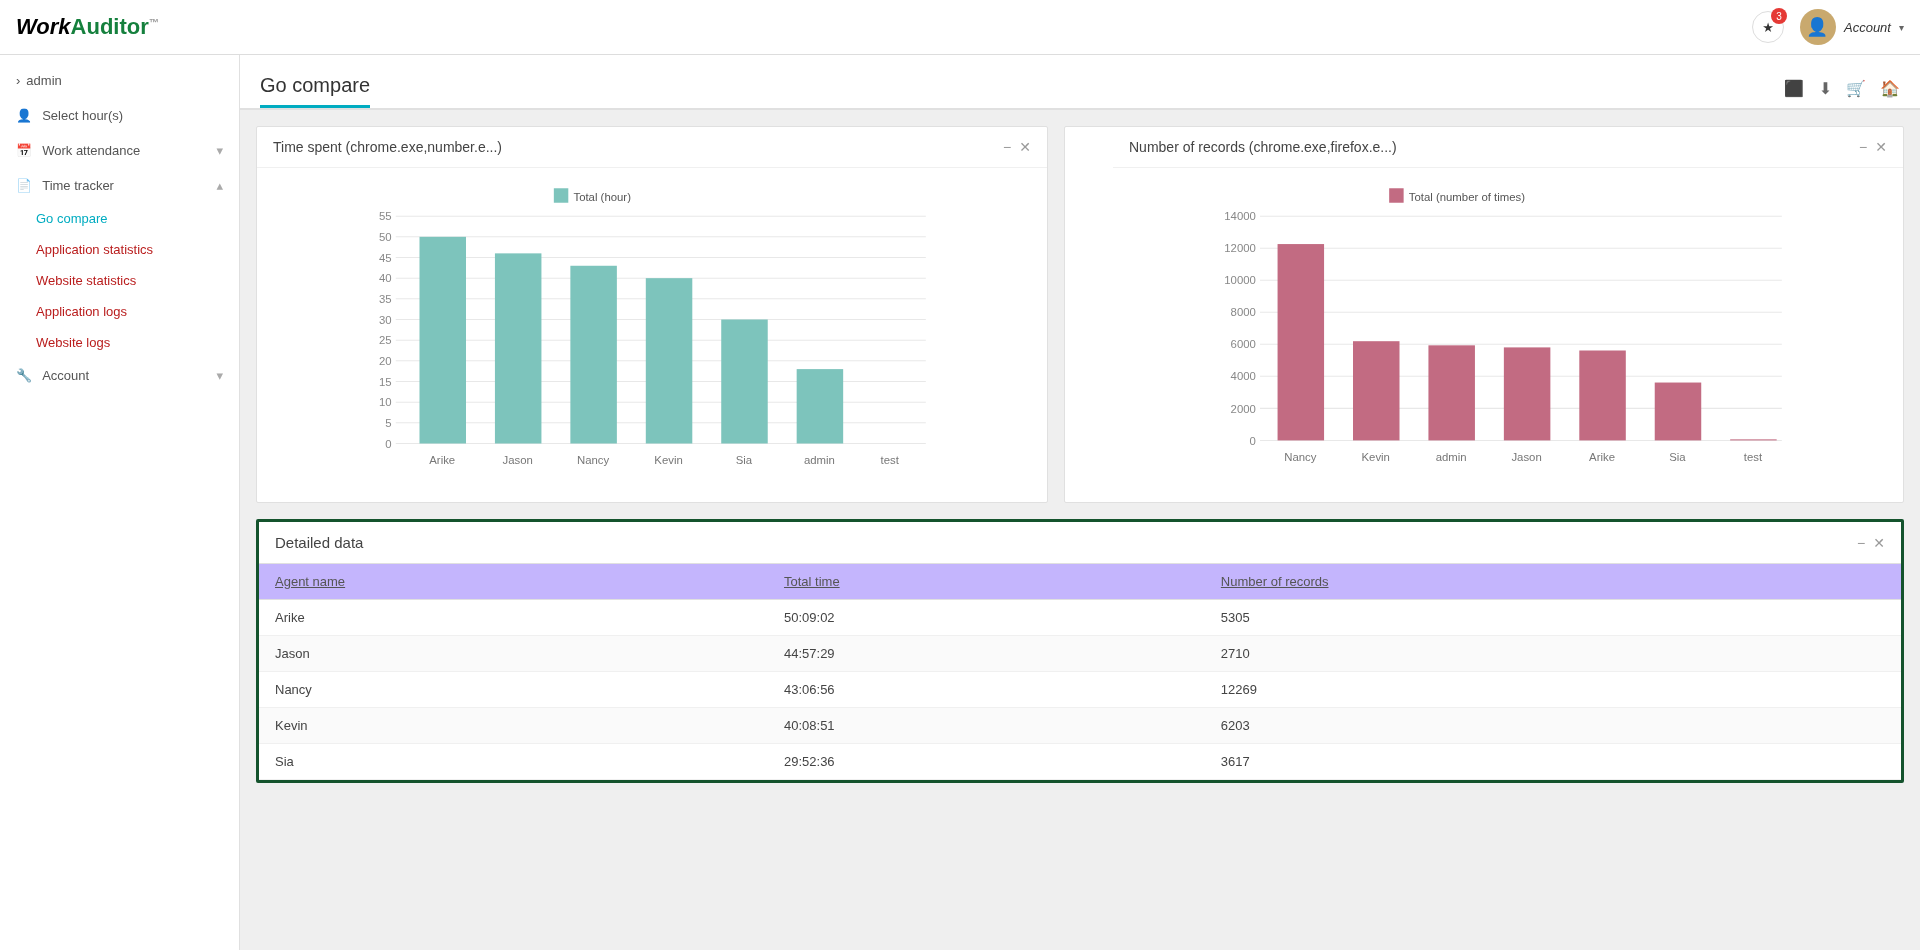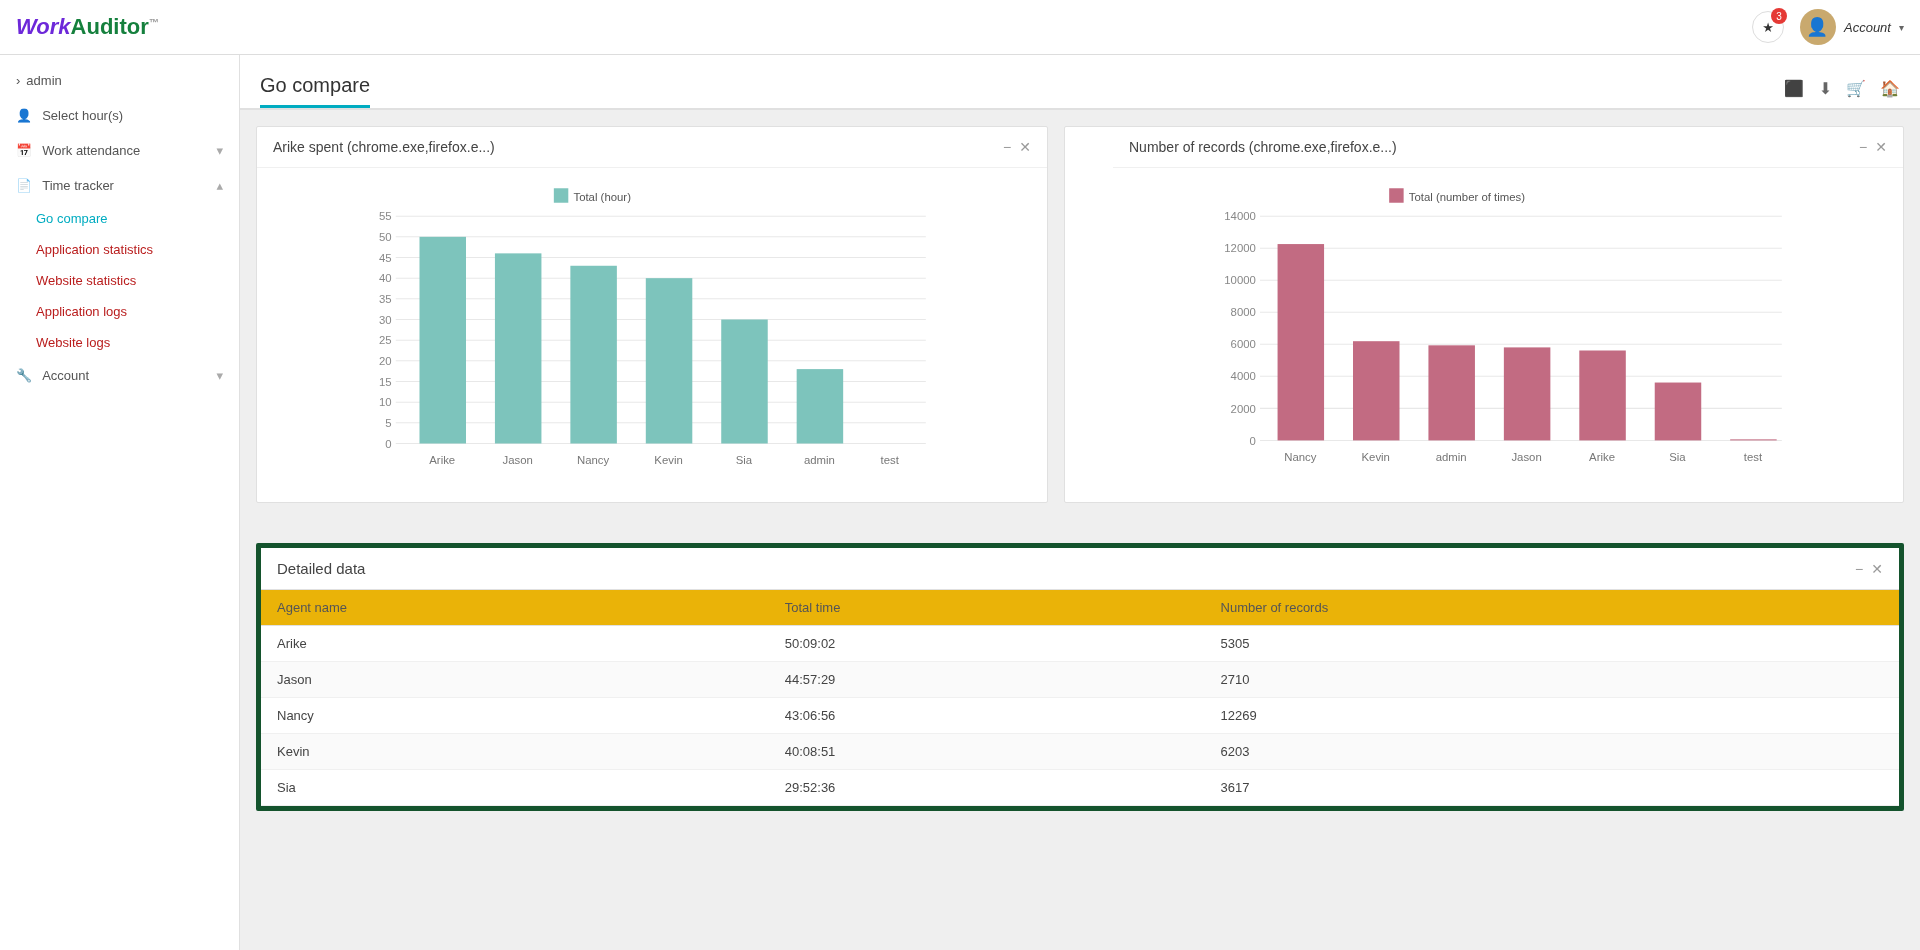--- a/index.html
+++ b/index.html
@@ -15,21 +15,21 @@
       justify-content: space-between;
       padding: 0 16px;
       flex-shrink: 0;
       z-index: 10;
     }
     .topbar-logo {
       font-size: 22px;
       font-weight: bold;
       color: #333;
     }
-    .topbar-logo span.work { font-style: italic; color: #6d28d9; }
+    .topbar-logo span.work { font-style: italic; color: #000000; }
     .topbar-logo span.auditor { color: #15803d; }
     .topbar-logo sup { font-size: 10px; color: #999; font-style: normal; }
     .topbar-right {
       display: flex;
       align-items: center;
       gap: 16px;
     }
     .star-btn {
       position: relative;
       width: 32px;
@@ -204,48 +204,48 @@
       display: flex;
       gap: 8px;
       color: #999;
     }
     .card-actions span { cursor: pointer; font-size: 14px; }
     .card-body { padding: 12px 16px; }
 
     
     .table-card {
       background: #fff;
-      border: 5px solid #14532d;
+      border: 3px solid #14532d;
       border-radius: 2px;
-      margin-top: 24px;
     }
     .table-header-row {
       display: flex;
       align-items: center;
       justify-content: space-between;
       padding: 12px 16px;
     }
     .table-title {
       font-size: 15px;
       font-weight: 400;
       color: #444;
     }
     .data-table {
       width: 100%;
       border-collapse: collapse;
       font-size: 13px;
     }
     .data-table th {
-      background: #eab308;
+      background: #c4b5fd;
       padding: 10px 16px;
       text-align: left;
       font-weight: 500;
       color: #555;
       border-bottom: 1px solid #e0e0e0;
       border-top: 1px solid #e0e0e0;
+      text-decoration: underline;
     }
     .data-table td {
       padding: 10px 16px;
       border-bottom: 1px solid #f0f0f0;
       color: #444;
     }
     .data-table tr:nth-child(even) td { background: #fafafa; }
 
     
     .scroll-content::-webkit-scrollbar { width: 8px; }
@@ -336,21 +336,21 @@
         <span title="Home">🏠</span>
       </div>
     </div>
 
     <div class="scroll-content">
 
       <div class="charts-row">
 
         <div class="card" style="flex:1;">
           <div class="card-header">
-            <span class="card-title">Arike spent (chrome.exe,firefox.e...)</span>
+            <span class="card-title">Time spent (chrome.exe,number.e...)</span>
             <div class="card-actions">
               <span>−</span>
               <span>✕</span>
             </div>
           </div>
           <div class="card-body">
             <div style="height:310px; position:relative;">
               <svg viewBox="0 0 560 300" width="100%" height="100%">
 
                 <rect x="185" y="8" width="14" height="14" fill="#7dc4bc"></rect>

